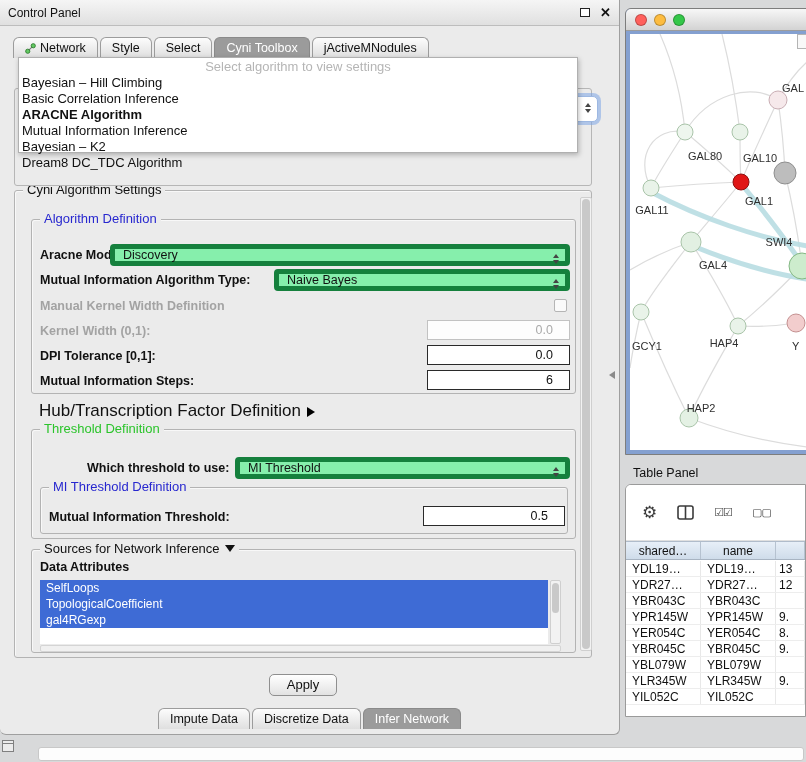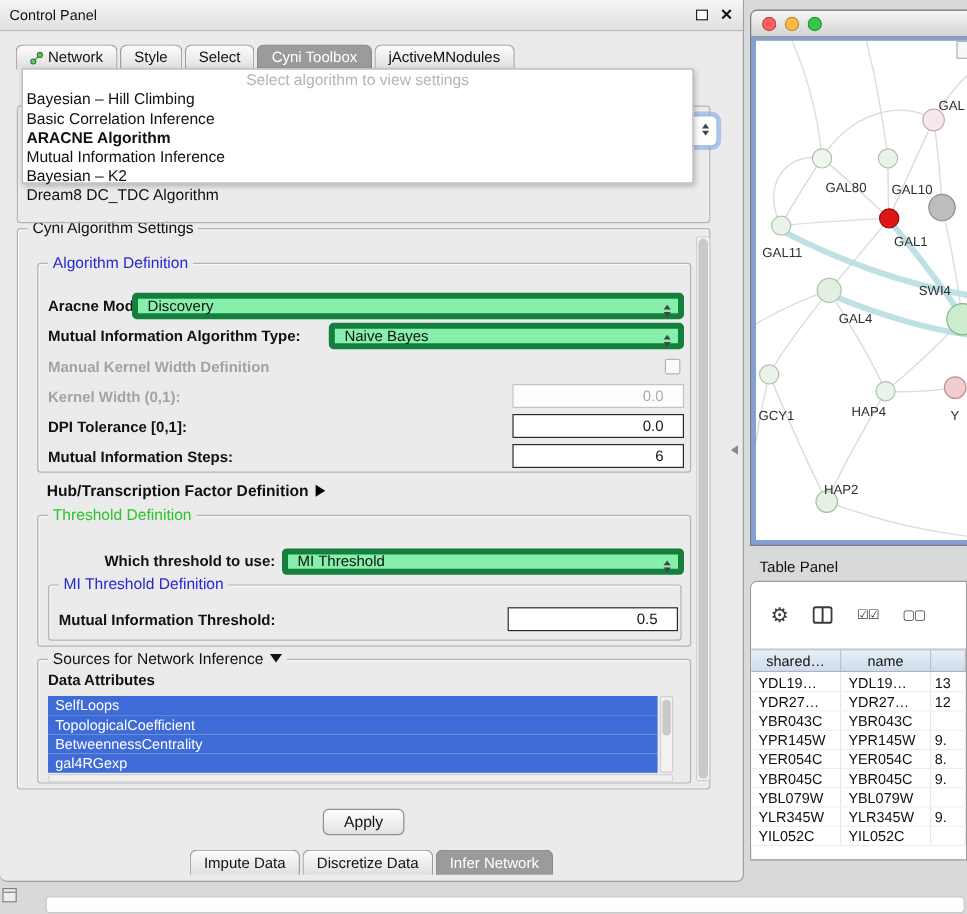--- a/index.html
+++ b/index.html
@@ -44,21 +44,21 @@
   
   .groupbox{position:absolute;border:1px solid #b3b3b3;border-radius:3px;
             box-shadow:inset 1px 1px 0 rgba(255,255,255,.65)}
   .gtitle{position:absolute;top:-9px;left:8px;background:#ebebeb;padding:0 4px;
           font-size:13px;line-height:16px;white-space:nowrap}
   .gtitle.blue{color:#2727cf}
   .gtitle.green{color:#2bc42b}
 
   .lbl{position:absolute;font-size:12.5px;font-weight:bold;white-space:nowrap}
   .lbl.dis{color:#a3a3a3}
-  .plain{font-weight:bold;font-size:13px}
+  .plain{font-weight:normal;font-size:17px}
 
   .combo{position:absolute;height:22px;background:#86efac;border:5px solid #15803d;border-radius:4px;
          font-size:12.5px;display:flex;align-items:center;padding:0 22px 0 8px;white-space:nowrap}
   .stepper{position:absolute;right:6px;top:5px}
   .stepper i{display:block;width:0;height:0;border-left:3.5px solid transparent;border-right:3.5px solid transparent}
   .stepper .up{border-bottom:4px solid #444;margin-bottom:2px}
   .stepper .dn{border-top:4px solid #444}
 
   .field{position:absolute;height:20px;background:#fff;border:1.5px solid #2a2a2a;
          font-size:12.5px;display:flex;align-items:center;justify-content:flex-end;padding:0 16px}
@@ -240,21 +240,20 @@
       </div>
 
       <div class="groupbox" style="left:16px;top:358px;width:545px;height:104px">
         <span class="gtitle"><span>Sources for Network Inference</span><span class="tri-down"></span></span>
 
         <span class="lbl" style="left:8px;top:10px">Data Attributes</span>
 
         <div style="position:absolute;left:8px;top:30px;width:508px;height:64px;background:#fff">
           <div class="sel-item">SelfLoops</div>
           <div class="sel-item">TopologicalCoefficient</div>
-          <div class="sel-item">BetweennessCentrality</div>
           <div class="sel-item">gal4RGexp</div>
         </div>
         <div class="vscroll" style="left:518px;top:30px;width:11px;height:64px">
           <div class="thumb" style="top:2px;height:30px"></div>
         </div>
         <div class="hscroll" style="left:8px;top:95px;width:521px;height:7px"></div>
       </div>
     </div>
 
     <div class="btn" style="left:269px;top:674px;width:68px;height:22px">Apply</div>

